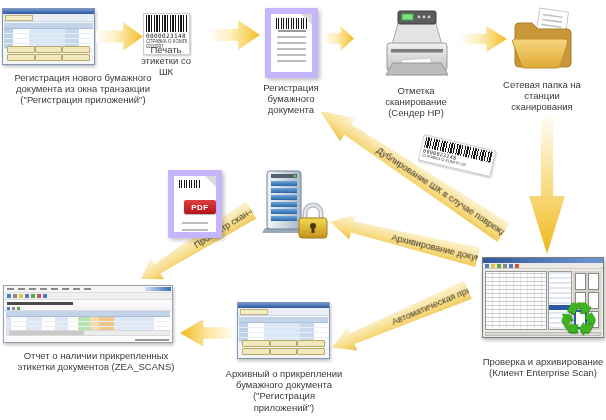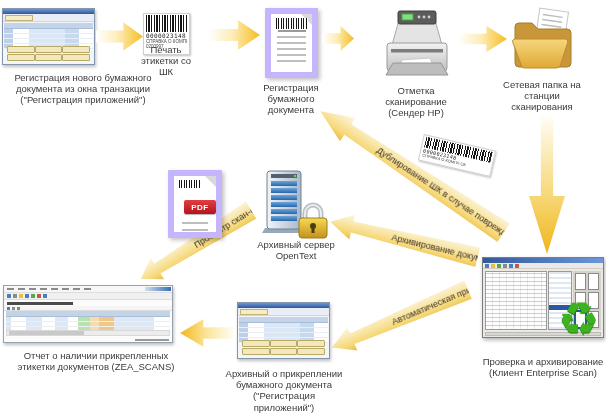--- a/index.html
+++ b/index.html
@@ -284,21 +284,20 @@
         <stop offset="0" stop-color="#f7da54"></stop>
           <stop offset="1" stop-color="#c3921c"></stop>
       </linearGradient>
     </defs>
     <path d="M9 20 v-7 a8 8 0 0 1 16 0 v7" fill="none" stroke="#b9bec4" stroke-width="5"></path>
     <path d="M9 20 v-7 a8 8 0 0 1 16 0 v7" fill="none" stroke="#e8ecf0" stroke-width="2"></path>
     <rect x="3" y="18" width="28" height="20" rx="3" fill="url(#lg)" stroke="#a07d18"></rect>
     <circle cx="17" cy="26" r="3" fill="#4a3c0c"></circle>
     <rect x="15.5" y="27" width="3" height="6" fill="#4a3c0c"></rect>
   </svg>
-  <div class="nlabel" style="left:248px;top:239px;width:96px;">Архивный сервер OpenText</div>
 
   <div class="repwin" style="left:3px;top:285px;">
     <div class="rw-menu">
       <div class="rw-menudash"></div>
       <div class="rw-logo"></div>
     </div>
     <div class="rw-tb">
       <div class="rw-ic" style="background:#4a7ec2"></div>
       <div class="rw-ic" style="background:#8a8a8a"></div>
       <div class="rw-ic" style="background:#e8c23a"></div>

